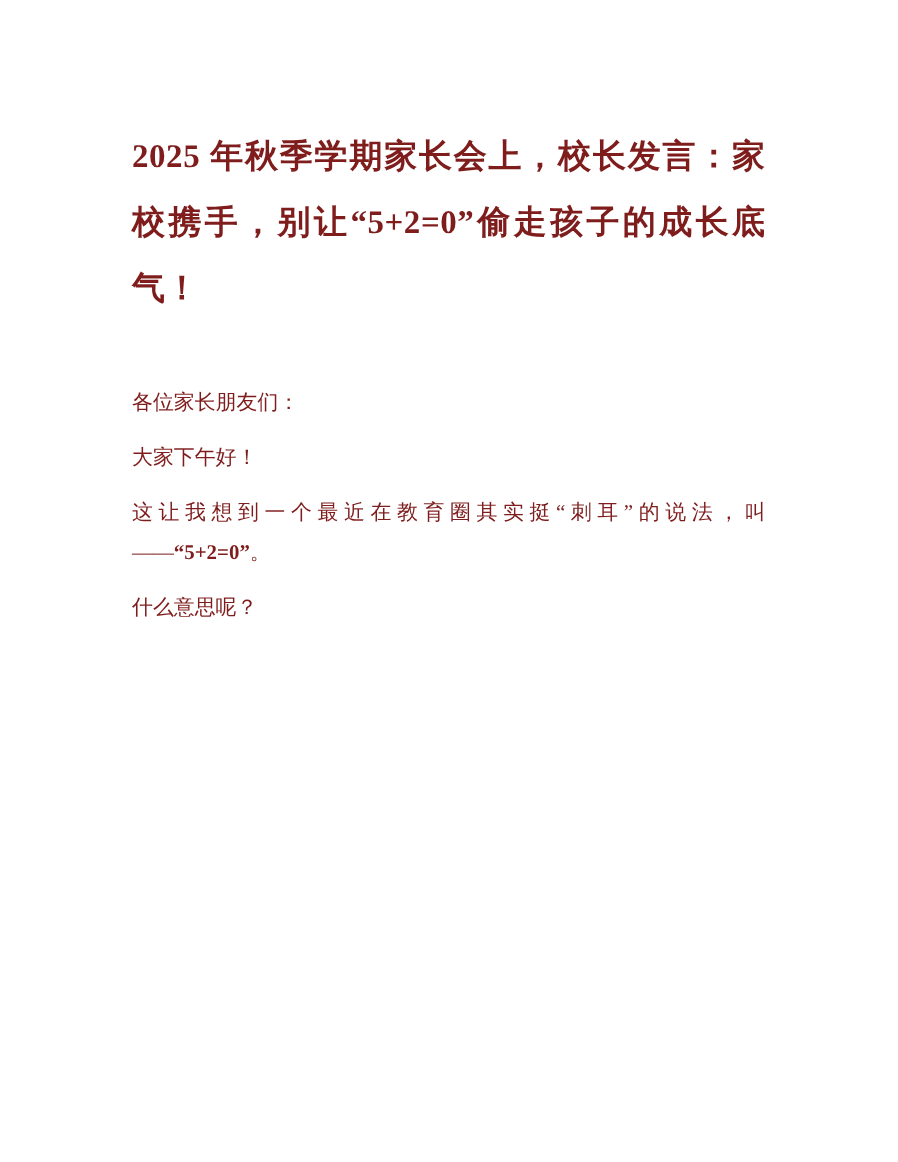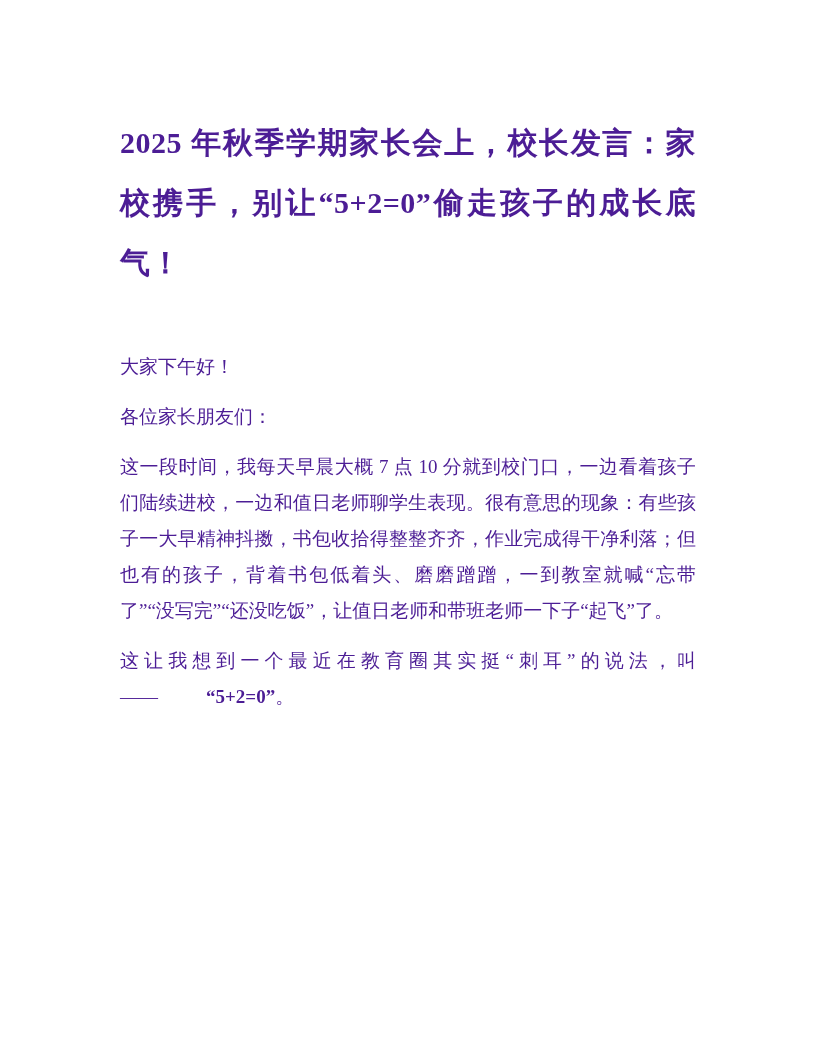--- a/index.html
+++ b/index.html
@@ -7,54 +7,53 @@
     padding: 0;
     background: #ffffff;
   }
   .page {
     position: relative;
     width: 816px;
     height: 1056px;
     box-sizing: border-box;
     padding: 113px 120px 0 120px;
     background: #ffffff;
-    color: #4c1d95;
+    color: #7f1d1d;
     font-family: "Liberation Serif", "DejaVu Serif", serif;
     overflow: hidden;
   }
   .doc-title {
     font-size: 30px;
     line-height: 60px;
     font-weight: 700;
     margin: 0 0 56px 0;
     text-align: justify;
     letter-spacing: 0.5px;
   }
   .para {
     font-size: 19px;
     line-height: 36px;
     margin: 0 0 14px 0;
     text-align: justify;
   }
   .para strong {
     font-weight: 700;
-    margin-left: 48px;
   }
 </style>
 </head>
 <body>
 
 <div class="page">
 
   <h1 class="doc-title">2025 年秋季学期家长会上，校长发言：家校携手，别让“5+2=0”偷走孩子的成长底气！</h1>
 
+  <p class="para">各位家长朋友们：</p>
+
   <p class="para">大家下午好！</p>
 
-  <p class="para">各位家长朋友们：</p>
 
-
-  <p class="para">这一段时间，我每天早晨大概 7 点 10 分就到校门口，一边看着孩子们陆续进校，一边和值日老师聊学生表现。很有意思的现象：有些孩子一大早精神抖擞，书包收拾得整整齐齐，作业完成得干净利落；但也有的孩子，背着书包低着头、磨磨蹭蹭，一到教室就喊“忘带了”“没写完”“还没吃饭”，让值日老师和带班老师一下子“起飞”了。</p>
 
 
   <p class="para"><span>这让我想到一个最近在教育圈其实挺“刺耳”的说法，叫——</span><strong>“5+2=0”</strong><span>。</span></p>
 
+  <p class="para">什么意思呢？</p>
 
 </div>
 
 </body></html>

